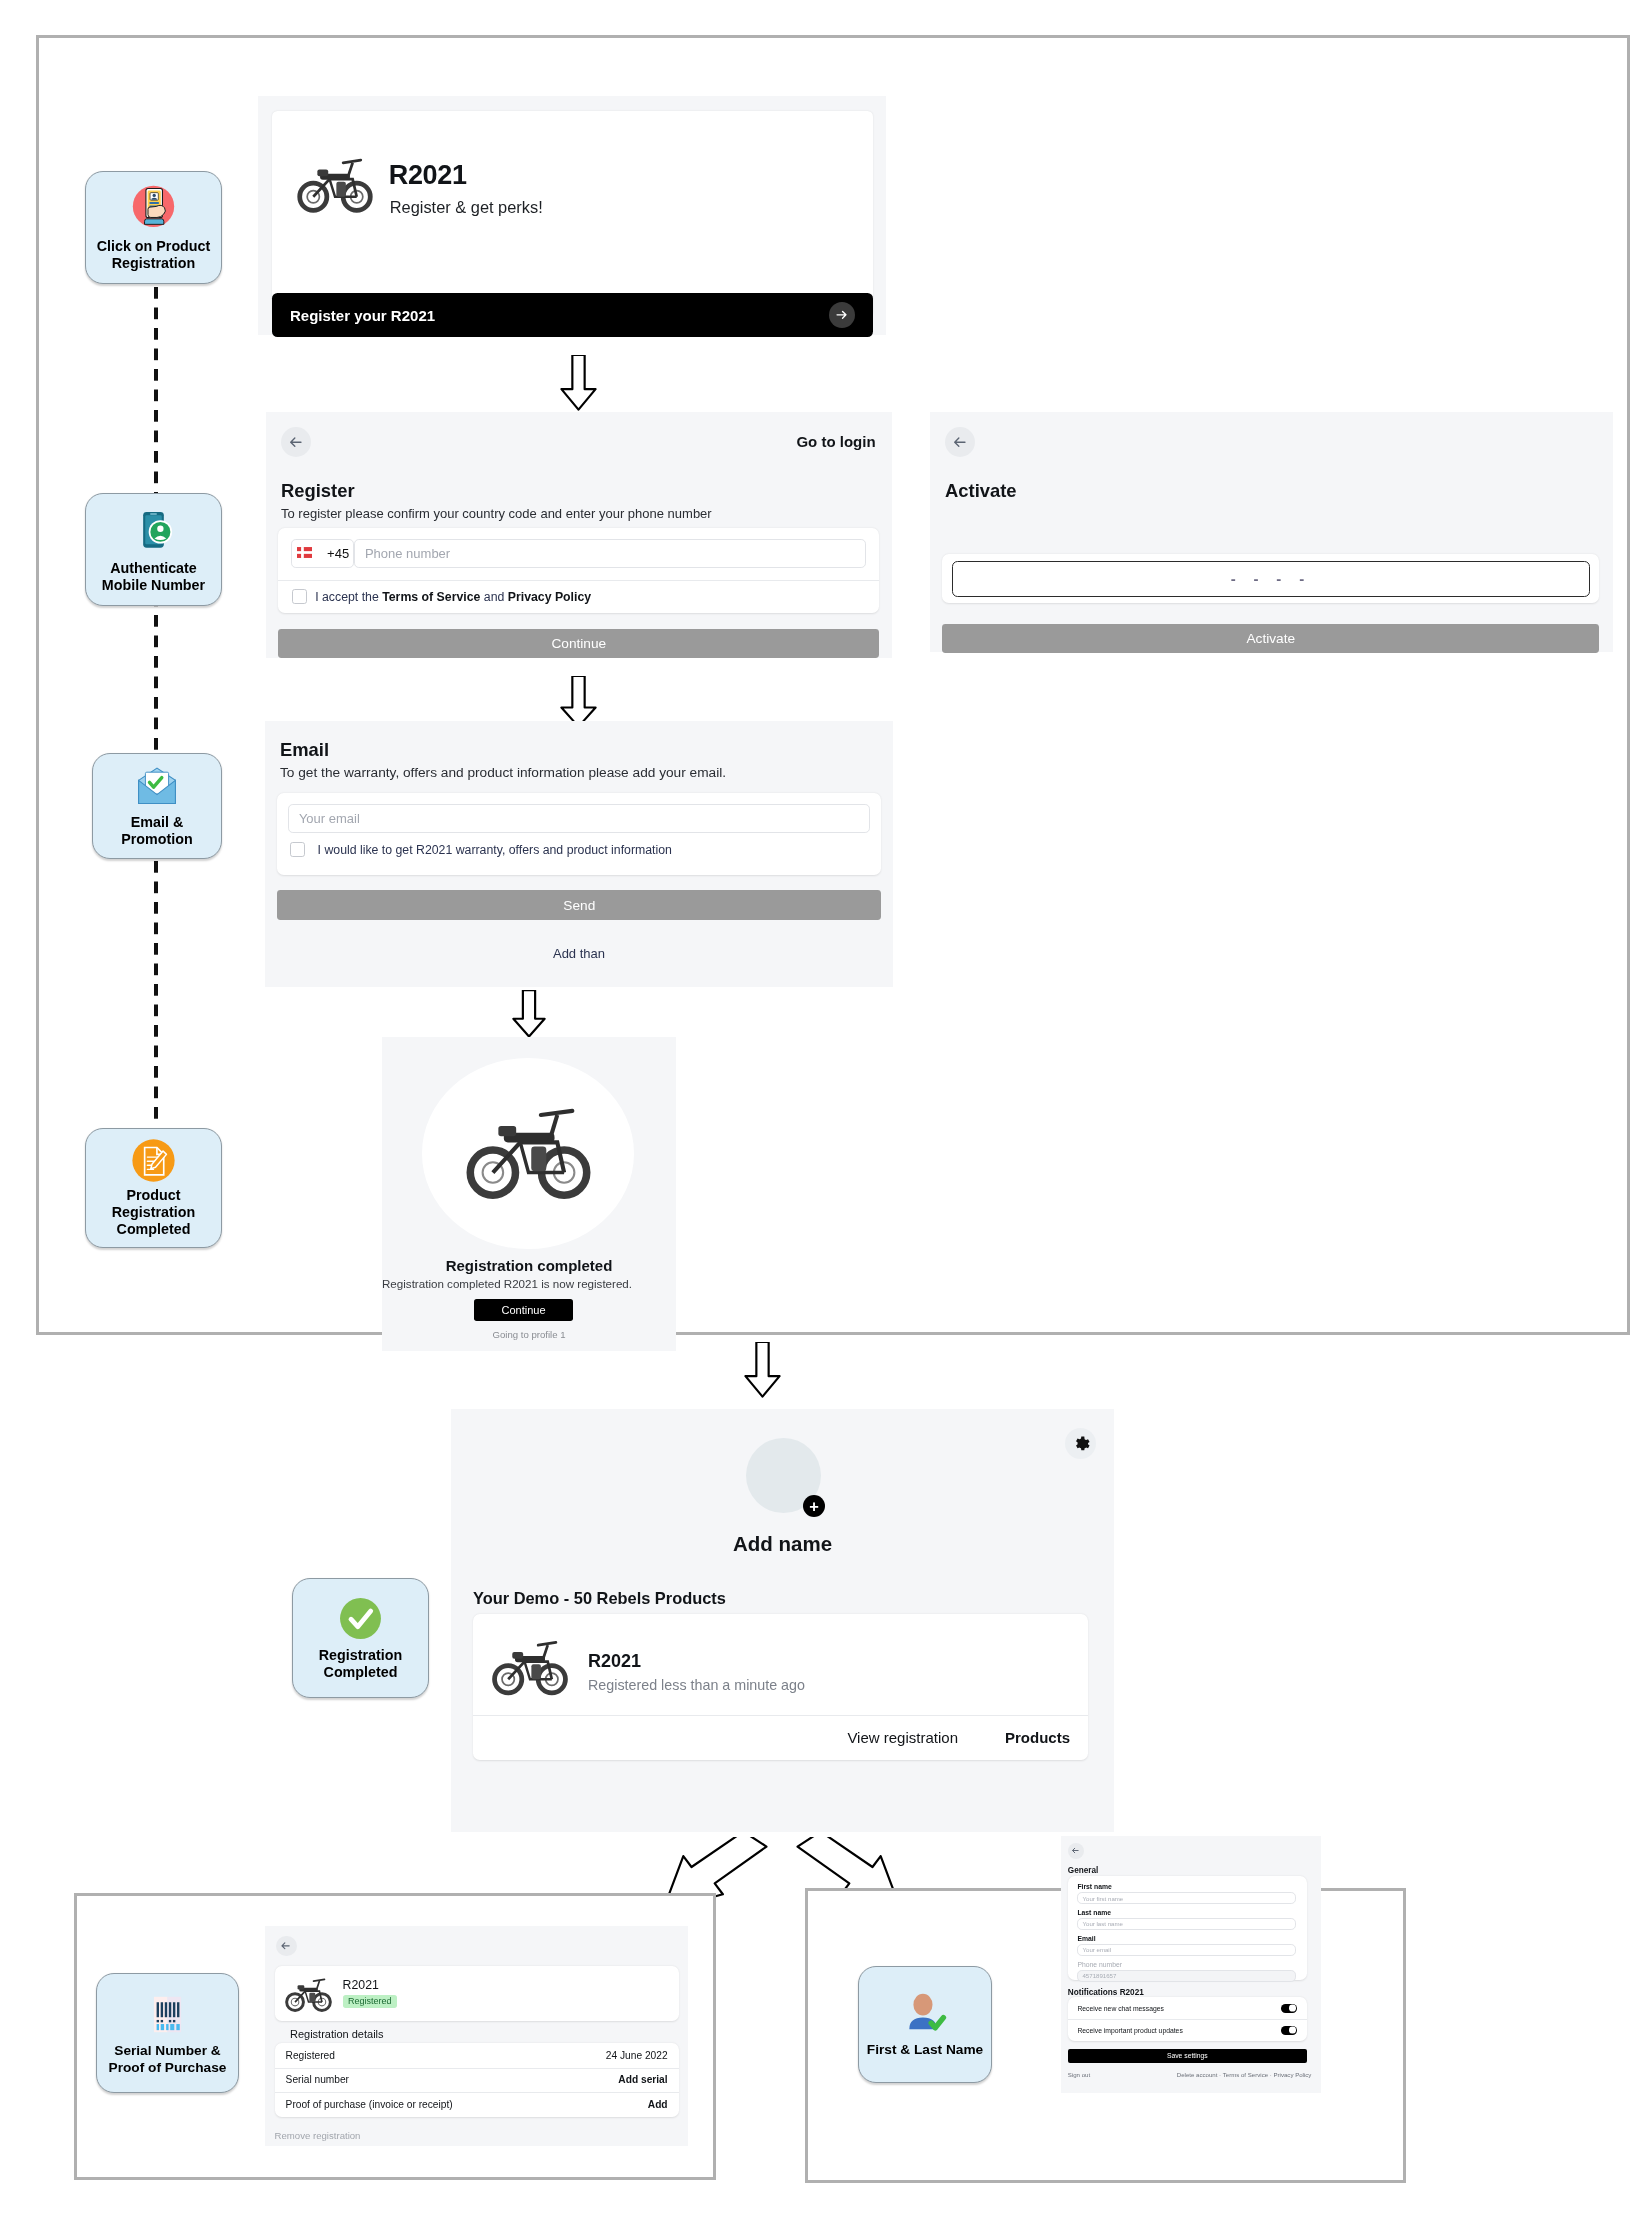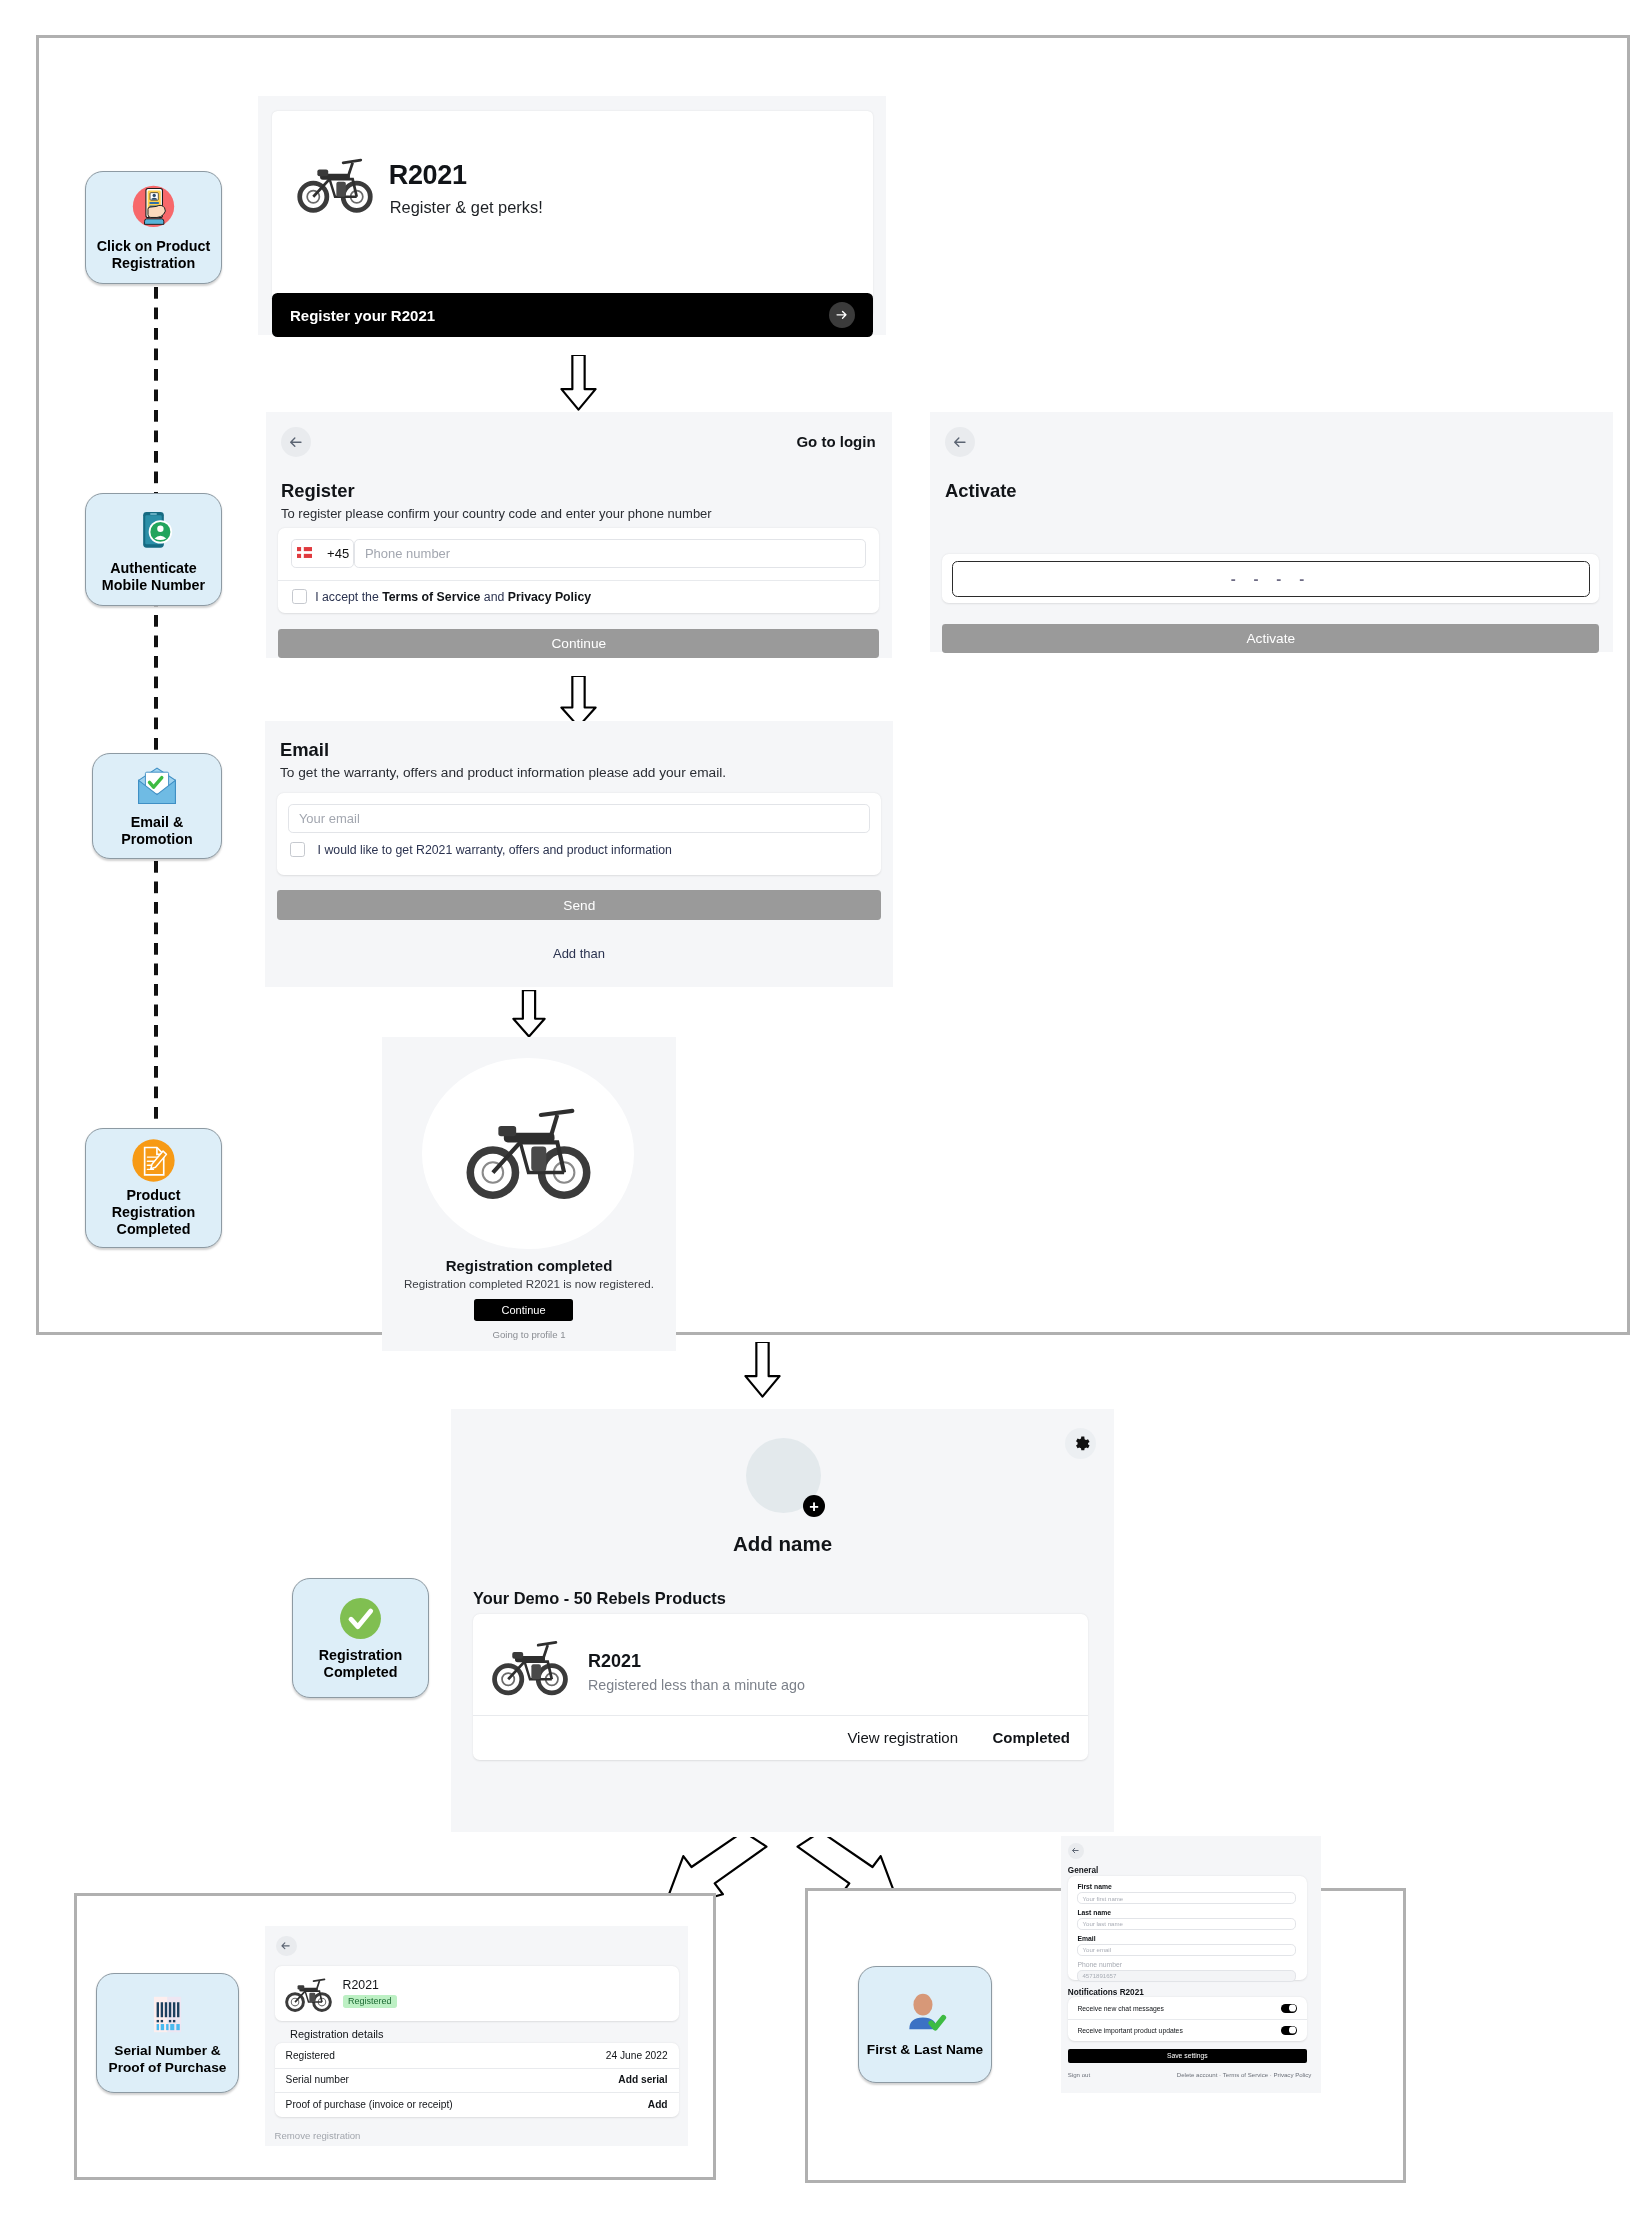--- a/index.html
+++ b/index.html
@@ -306,21 +306,21 @@
         <path d="M88 56 L100 100 L152 100" fill="none" stroke="#2e2e2e" stroke-width="5"></path>
         <rect x="64" y="42" width="74" height="14" rx="6" fill="#2e2e2e"></rect>
         <rect x="56" y="32" width="26" height="15" rx="4" fill="#3a3a3a"></rect>
         <path d="M130 56 L142 16" stroke="#2e2e2e" stroke-width="6"></path>
         <path d="M118 16 L164 10" stroke="#2e2e2e" stroke-width="6" stroke-linecap="round"></path>
         <rect x="104" y="62" width="22" height="36" rx="5" fill="#4a4a4a"></rect>
       </svg>
     </span>
   </div>
   <div style="position:absolute; left:0; right:0; top:220px; text-align:center; font-size:15px; font-weight:bold;">Registration completed</div>
-  <div style="position:absolute; left:0; right:0; top:240px; text-align:center; font-size:11.6px; color:#3a3d42;">Registration completed R2021 is now registered.</div>
+  <div style="position:absolute; left:0; right:0; top:240px; text-align:left; font-size:11.6px; color:#3a3d42;">Registration completed R2021 is now registered.</div>
   <div class="btn-black" style="position:absolute; left:92px; top:262px; width:99px; height:22px;">
     <span style="font-size:11px;">Continue</span>
   </div>
   <div style="position:absolute; left:0; right:0; top:292px; text-align:center; font-size:9.6px; color:#8a8d93;">Going to profile 1</div>
 </div>
 
 <div class="arrow-down" style="left:744px; top:1342px;">
   <svg width="37" height="56" viewBox="0 0 54 82">
     <path d="M18 0 H36 V50 H52 L27 80 L2 50 H18 Z" fill="#ffffff" stroke="#000" stroke-width="3.2" stroke-linejoin="round"></path>
   </svg>
@@ -351,21 +351,21 @@
         <rect x="34" y="22" width="16" height="10" rx="3" fill="#3a3a3a"></rect>
         <path d="M78 36 L86 12" stroke="#2e2e2e" stroke-width="4"></path>
         <path d="M72 12 L98 8" stroke="#2e2e2e" stroke-width="4" stroke-linecap="round"></path>
         <rect x="62" y="40" width="14" height="22" rx="3" fill="#4a4a4a"></rect>
       </svg>
     </span>
     <div style="position:absolute; left:115px; top:37px; font-size:18px; font-weight:bold;">R2021</div>
     <div style="position:absolute; left:115px; top:63px; font-size:14.3px; color:#7c818a;">Registered less than a minute ago</div>
     <div class="sep" style="position:absolute; top:101px;"></div>
     <div style="position:absolute; right:130px; top:115px; font-size:15px;">View registration</div>
-    <div style="position:absolute; right:18px; top:115px; font-size:15px; font-weight:bold;">Completed</div>
+    <div style="position:absolute; right:18px; top:115px; font-size:15px; font-weight:bold;">Products</div>
   </div>
 
 </div>
 
 <div class="abs" style="left:581px; top:1837px;">
   <svg width="191" height="75" viewBox="0 0 280 110">
     <path d="M272 4 L196 58 L208 74 L120 98 L150 18 L162 34 L238 -18 Z" transform="translate(0,10)" fill="#ffffff" stroke="#000" stroke-width="3.2" stroke-linejoin="round"></path>
   </svg>
 </div>
 <div class="abs" style="left:792px; top:1837px;">

